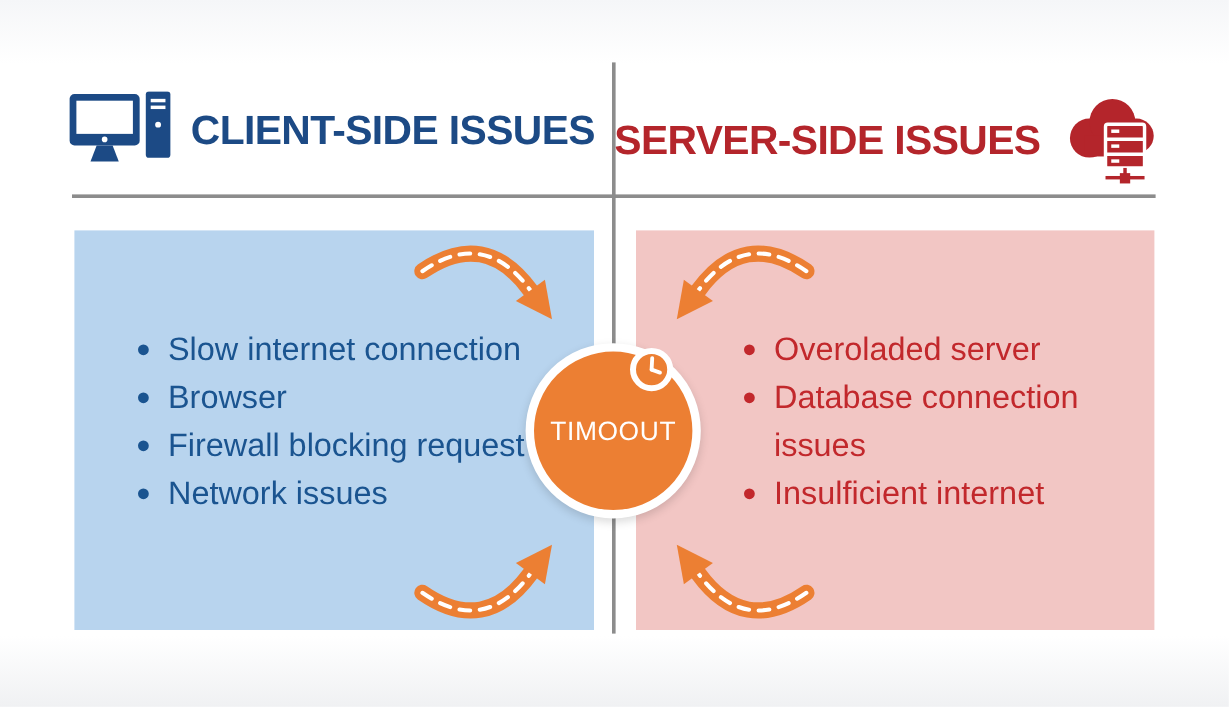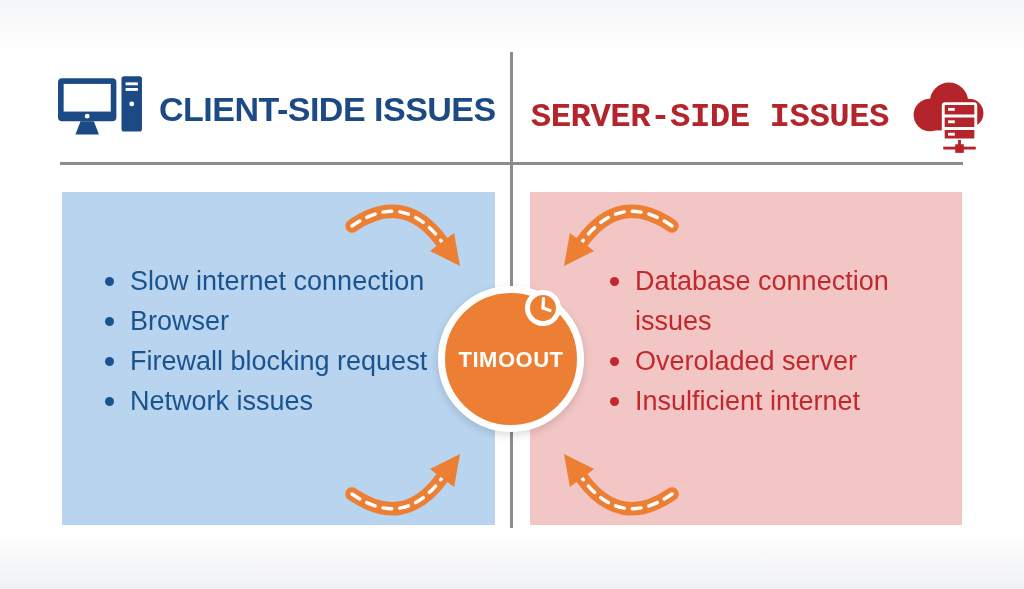--- a/index.html
+++ b/index.html
@@ -6,39 +6,39 @@
   body { font-family:"Liberation Sans", sans-serif; background:#ffffff; }
 
   .canvas {
     position:relative; width:1024px; height:589px; overflow:hidden;
     background:linear-gradient(180deg,#f5f6f8 0%,#ffffff 9%,#ffffff 90%,#f0f1f3 100%);
   }
 
   
   .header { position:absolute; top:76px; display:flex; align-items:center; gap:16px; }
   .header-left  { left:57px;align-items:center; }
-  .header-right { right:31px;font-family:Liberation Mono, monospace; }
+  .header-right { right:53px; }
   .title { font-weight:700; font-size:34px; letter-spacing:-0.5px; white-space:nowrap; }
   .title-client { color:var(--client-blue,#1c4a85); }
   .title-server { color:var(--server-red,#b4252b); }
   .header-icon { display:block; }
 
   
   .divider-h { position:absolute; left:60px; top:162px; width:903px; height:3px;
                background:var(--divider-gray,#8c8c8c); }
   .divider-v { position:absolute; left:510px; top:52px; width:3px; height:476px;
                background:var(--divider-gray,#8c8c8c); }
 
   
   .panel { position:absolute; top:192px; height:333px; }
   .panel-client { left:62px;  width:433px; background:var(--client-panel,#b8d4ee); }
   .panel-server { left:530px; width:432px; background:var(--server-panel,#f2c6c4); }
 
   
-  .issue-list { position:absolute; margin:0; padding:0; list-style:none; z-index:3; }
+  .issue-list { position:absolute; margin:10px; padding:0; list-style:none; z-index:3; }
   .issue-list li { position:relative; padding-left:27px; font-size:27px; line-height:40px; }
   .issue-list li::before {
     content:""; position:absolute; left:2px; top:16px; width:9px; height:9px;
     border-radius:50%; background:currentColor;
   }
   .list-client { left:103px; top:261px; width:385px; color:var(--client-text,#1a5490); }
   .list-server { left:608px; top:261px; width:318px; color:var(--server-text,#c2282c); }
 
   
   .arrows { position:absolute; left:0; top:0; z-index:2; pointer-events:none; }
@@ -49,21 +49,21 @@
   
   .status-badge {
     position:absolute; left:438px; top:286px; width:132px; height:132px;
     background:var(--accent-orange,#ec7f33);
     border:7px solid #ffffff; border-radius:50%;
     box-shadow:0 3px 8px rgba(0,0,0,0.15);
     display:flex; flex-direction:column; align-items:center; justify-content:center;
     z-index:4; color:#ffffff; text-align:center;
   }
   .status-code  { font-size:54px; font-weight:700; line-height:1; margin-top:10px; }
-  .status-label { font-size:22px; font-weight:700; letter-spacing:0.5px; line-height:1.2; margin-top:3px; }
+  .status-label { font-size:22px; font-weight:400; letter-spacing:0.5px; line-height:1.2; margin-top:3px; }
   .clock-wrap { position:absolute; left:523px; top:288px; width:40px; height:40px; z-index:5; }
 </style>
 </head>
 <body>
 
 <div class="canvas">
 
   <div class="header header-left">
     <svg class="header-icon" width="86" height="66" viewBox="0 0 84 64" style="color:var(--client-blue,#1c4a85)">
       <rect x="1" y="2" width="57" height="42" rx="4" fill="currentColor"></rect>
@@ -104,22 +104,22 @@
   <div class="panel panel-server"></div>
 
   <ul class="issue-list list-client">
     <li>Slow internet connection</li>
     <li>Browser</li>
     <li>Firewall blocking request</li>
     <li>Network issues</li>
   </ul>
 
   <ul class="issue-list list-server">
+    <li>Overoladed server</li>
     <li>Database connection issues</li>
-    <li>Overoladed server</li>
     <li>Insulficient internet</li>
   </ul>
 
   <svg class="arrows" width="1024" height="589" viewBox="0 0 1024 589">
     <g>
       <path class="arrow-body" d="M352,226 Q404,190 442,242"></path>
       <path class="arrow-dash" d="M352,226 Q404,190 442,242"></path>
       <polygon class="arrow-head" points="460,266 429.9,250.9 454.1,233.1"></polygon>
     </g>
     <g>

